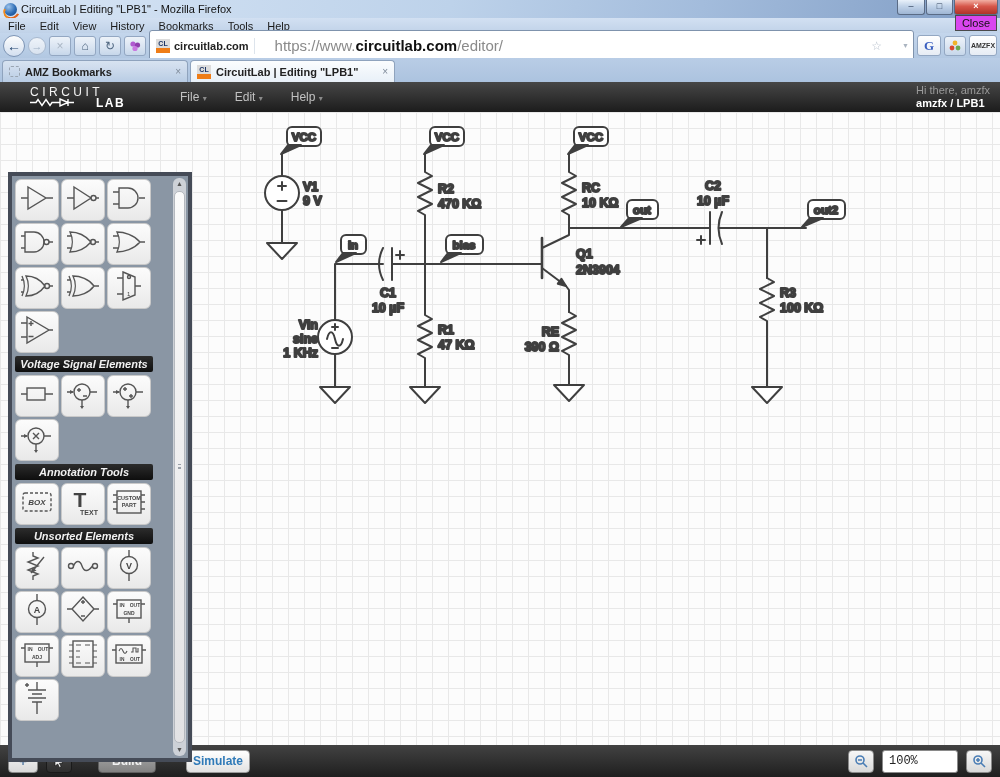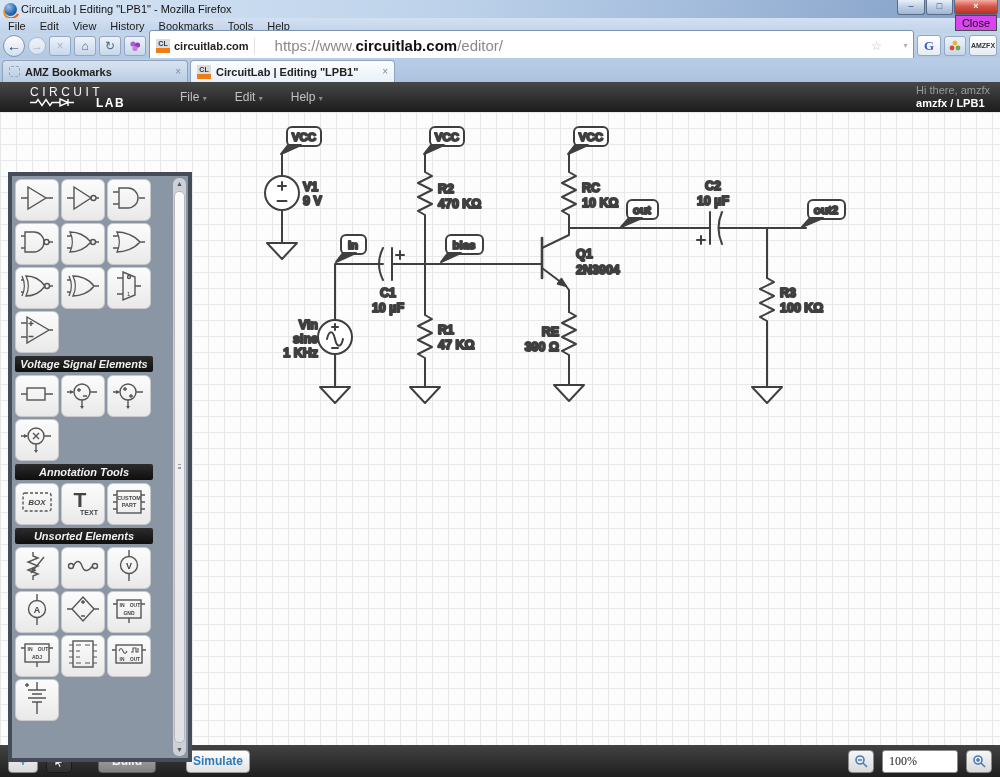--- a/index.html
+++ b/index.html
@@ -119,21 +119,21 @@
   .tbtn { height:23px; border-radius:4px; display:flex; align-items:center; justify-content:center; }
   .t-move { width:30px; background:linear-gradient(#f7f7f7,#d9d9d9); border:1px solid #8a8a8a;
     color:#5b7fa6; font-size:13px; font-weight:bold; }
   .t-cursor { width:26px; background:linear-gradient(#4c4c4c,#2e2e2e); border:1px solid #1a1a1a; }
   .t-build { width:58px; background:linear-gradient(#ababab,#828282); border:1px solid #5f5f5f;
     color:#f2f2f2; font-weight:bold; font-size:12px; margin-left:18px; }
   .t-sim { width:64px; background:linear-gradient(#ffffff,#e2e2e2); border:1px solid #9a9a9a;
     color:#2f7ab8; font-weight:bold; font-size:12px; margin-left:22px;text-align:center; }
   .t-zoom { width:26px; background:linear-gradient(#f7f7f7,#d9d9d9); border:1px solid #8a8a8a; }
   .zoominput { width:76px; height:23px; border:1px solid #8a8a8a; border-radius:3px; font-size:12px;
-    padding-left:6px; color:#222; font-family:Liberation Serif, serif; }
+    padding-left:6px; color:#222; font-family:Liberation Mono, monospace; }
   .spacer { flex:1 1 auto; }
 </style>
 </head>
 <body>
 
 <div class="window">
 
   <div class="titlebar">
     <span class="fx-logo"></span>
     <span>CircuitLab | Editing "LPB1" - Mozilla Firefox</span>

